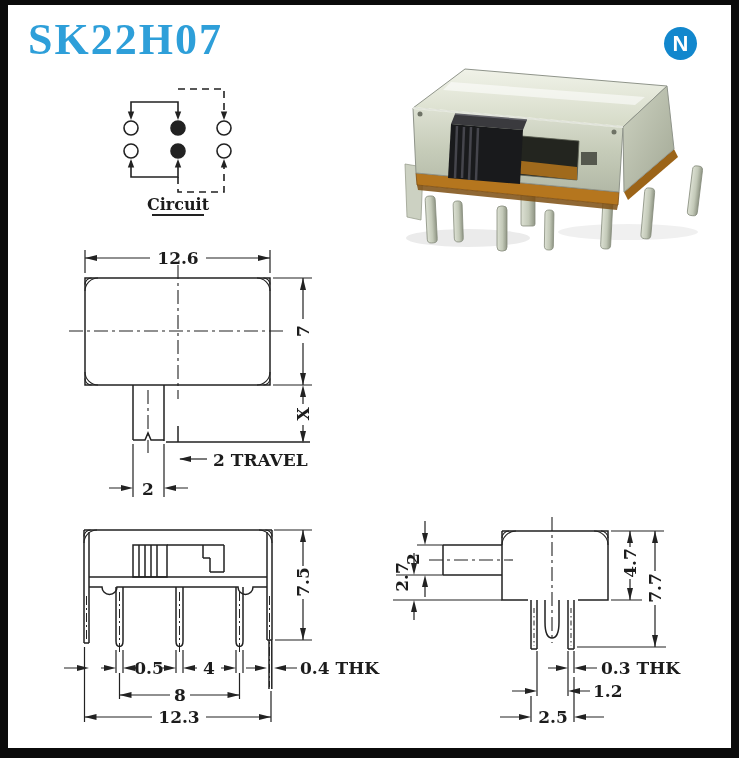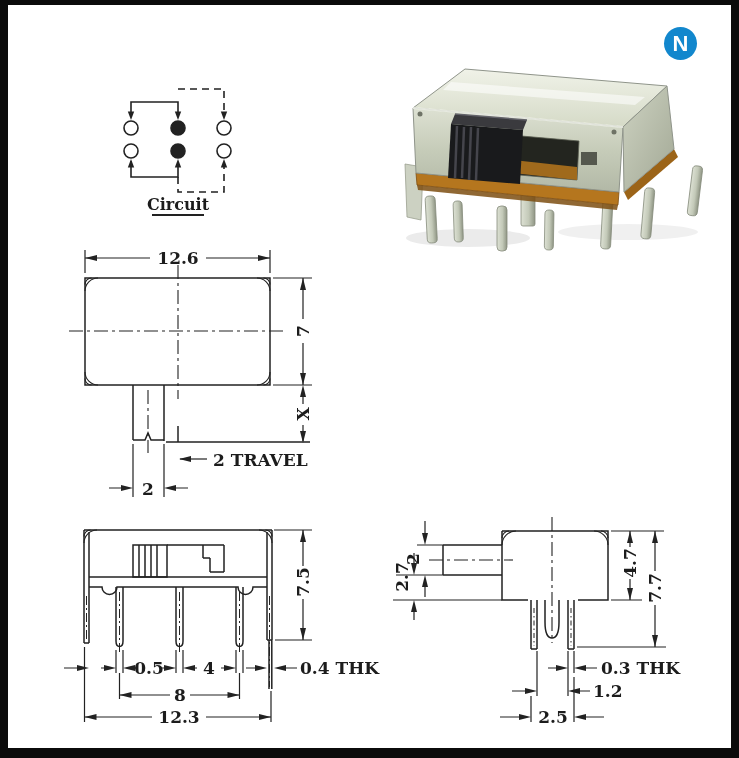--- a/index.html
+++ b/index.html
@@ -17,20 +17,21 @@
   svg{position:absolute;}
   svg text{font-family:"DejaVu Serif", serif;font-weight:bold;fill:#1c1c1c;}
   .dim{font-size:17px;}
   .cap{font-size:16px;}
 </style>
 </head>
 <body>
 
 <div class="page">
 
+  <h1 class="title">SK22H07</h1>
 
   <div class="logo">
     <span>N</span>
   </div>
 
   <svg style="left:393px;top:52px" width="344" height="200" viewBox="0 0 344 200">
     <defs>
       <linearGradient id="gTop" x1="0" y1="0" x2="0" y2="1">
         <stop offset="0" stop-color="#f0f2e8"></stop>
           <stop offset="1" stop-color="#d5dac7"></stop>

